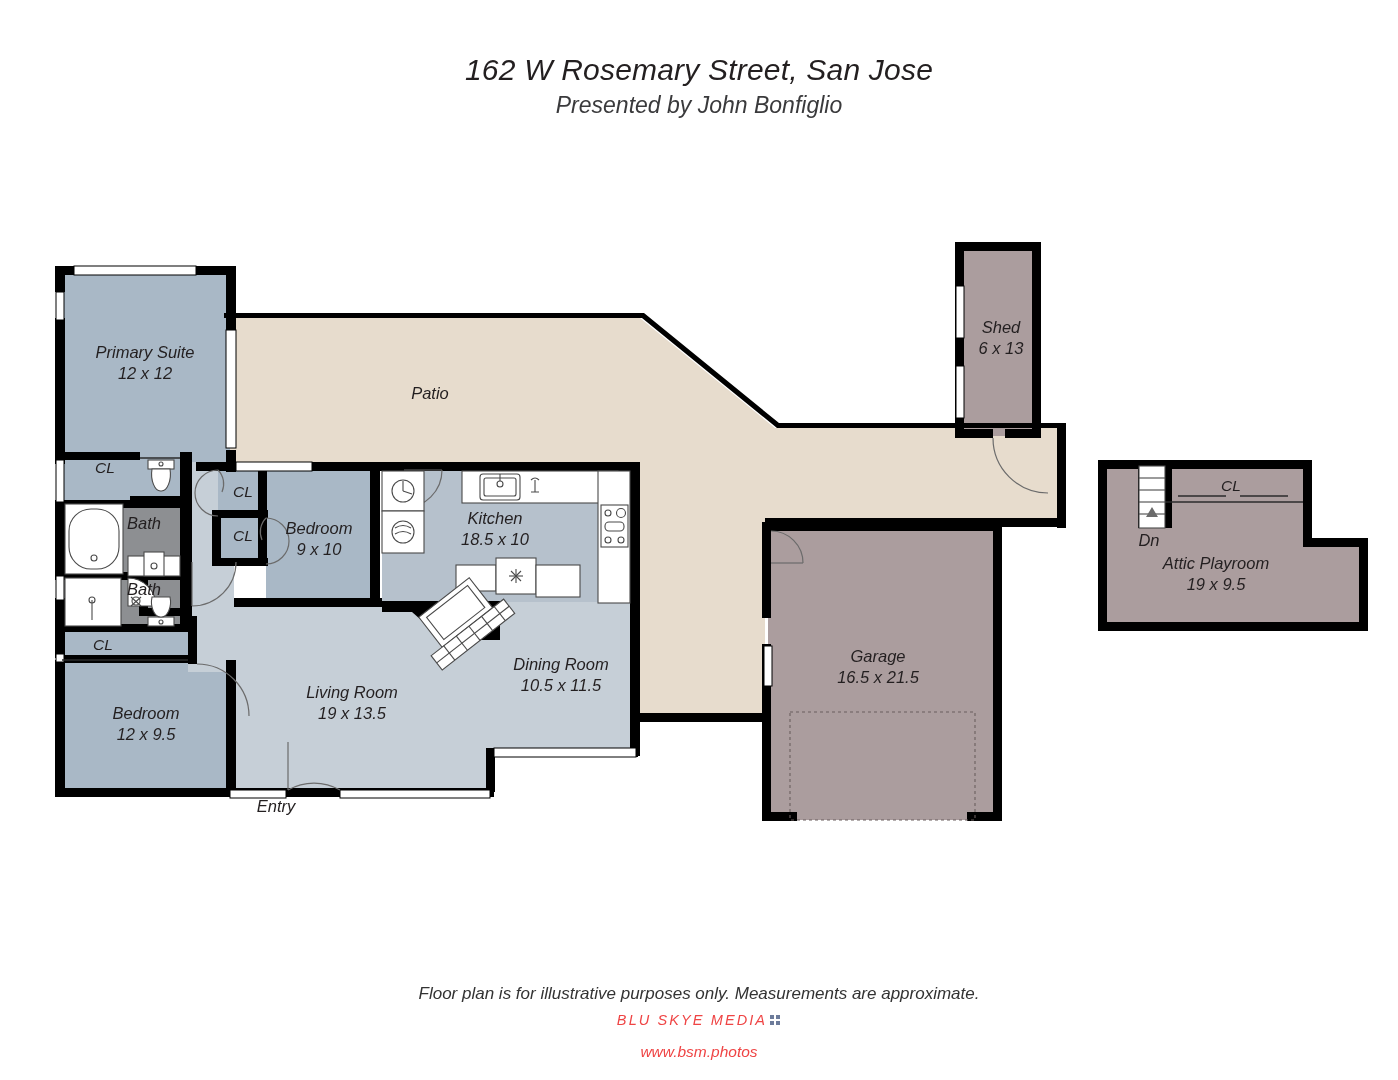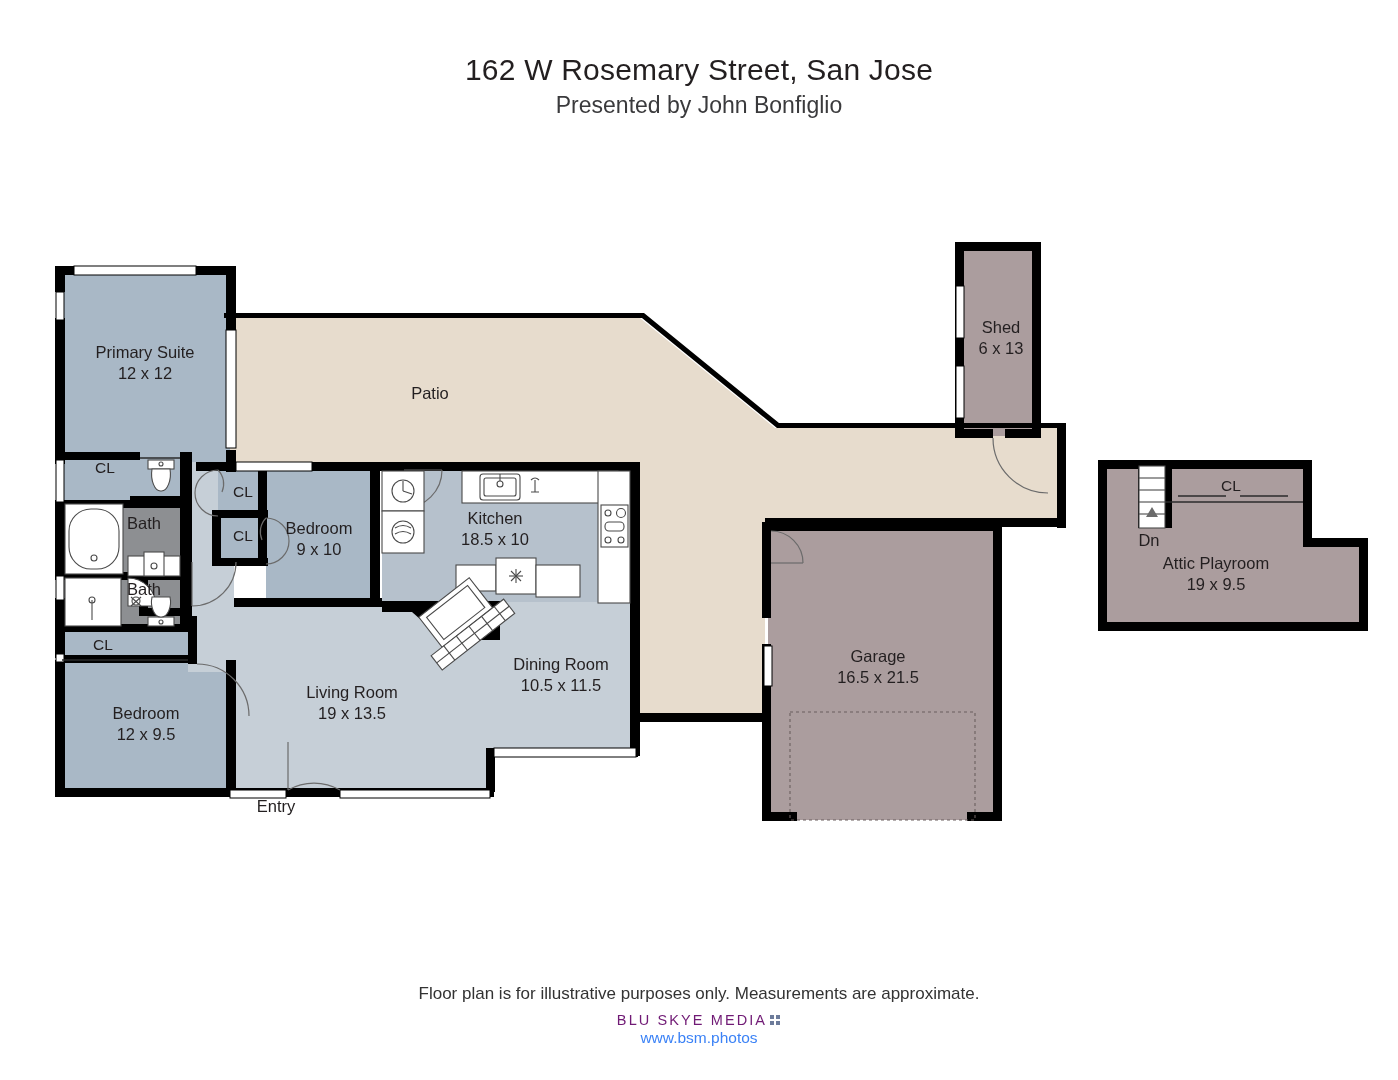--- a/index.html
+++ b/index.html
@@ -3,30 +3,30 @@
 <meta charset="utf-8">
 <title>Floor Plan</title>
 <style>
   html,body{margin:0;padding:0;background:#ffffff;}
   body{
     width:1398px;height:1080px;
     font-family:"Liberation Sans","DejaVu Sans",sans-serif;
     color:#231f20;
     overflow:hidden;
   }
-  #page{position:relative;width:1398px;height:1080px;background:#fff;}
+  #page{position:relative;width:1398px;height:1080px;background:#fff;font-style:italic;}
 
   .hdr{position:absolute;left:0;top:0;width:1398px;text-align:center;}
   .hdr .t1{font-size:30px;font-weight:400;letter-spacing:.2px;color:#231f20;margin-top:53px;line-height:1.15;}
   .hdr .t2{font-size:23px;font-weight:400;color:#3a3a3c;line-height:1.2;margin-top:4px;}
 
   .ftr{position:absolute;left:0;top:984px;width:1398px;text-align:center;}
   .ftr .f1{font-size:17px;color:#333;}
-  .ftr .f2{font-size:14.5px;color:#701a75;letter-spacing:2.1px;margin-top:8px;display:flex;justify-content:center;align-items:center;gap:3px;}
-  .ftr .f3{font-size:15.5px;color:#3b82f6;margin-top:1px;}
+  .ftr .f2{font-size:14.5px;color:#ef4444;letter-spacing:2.1px;margin-top:8px;display:flex;justify-content:center;align-items:center;gap:3px;}
+  .ftr .f3{font-size:15.5px;color:#ef4444;margin-top:15px;}
   .logo-dots{display:inline-block;width:11px;height:13px;position:relative;vertical-align:-1px;}
   .logo-dots i{position:absolute;background:#6c7b9a;display:block;}
   .logo-dots i:nth-child(1){left:0;top:1px;width:4px;height:4px;}
   .logo-dots i:nth-child(2){left:6px;top:1px;width:4px;height:4px;}
   .logo-dots i:nth-child(3){left:0;top:7px;width:4px;height:4px;}
   .logo-dots i:nth-child(4){left:6px;top:7px;width:4px;height:4px;}
 
   svg#plan{position:absolute;left:0;top:0;}
   svg#plan text{font-family:"Liberation Sans","DejaVu Sans",sans-serif;fill:#231f20;}
   .rm-name{font-size:16.5px;text-anchor:middle;}

